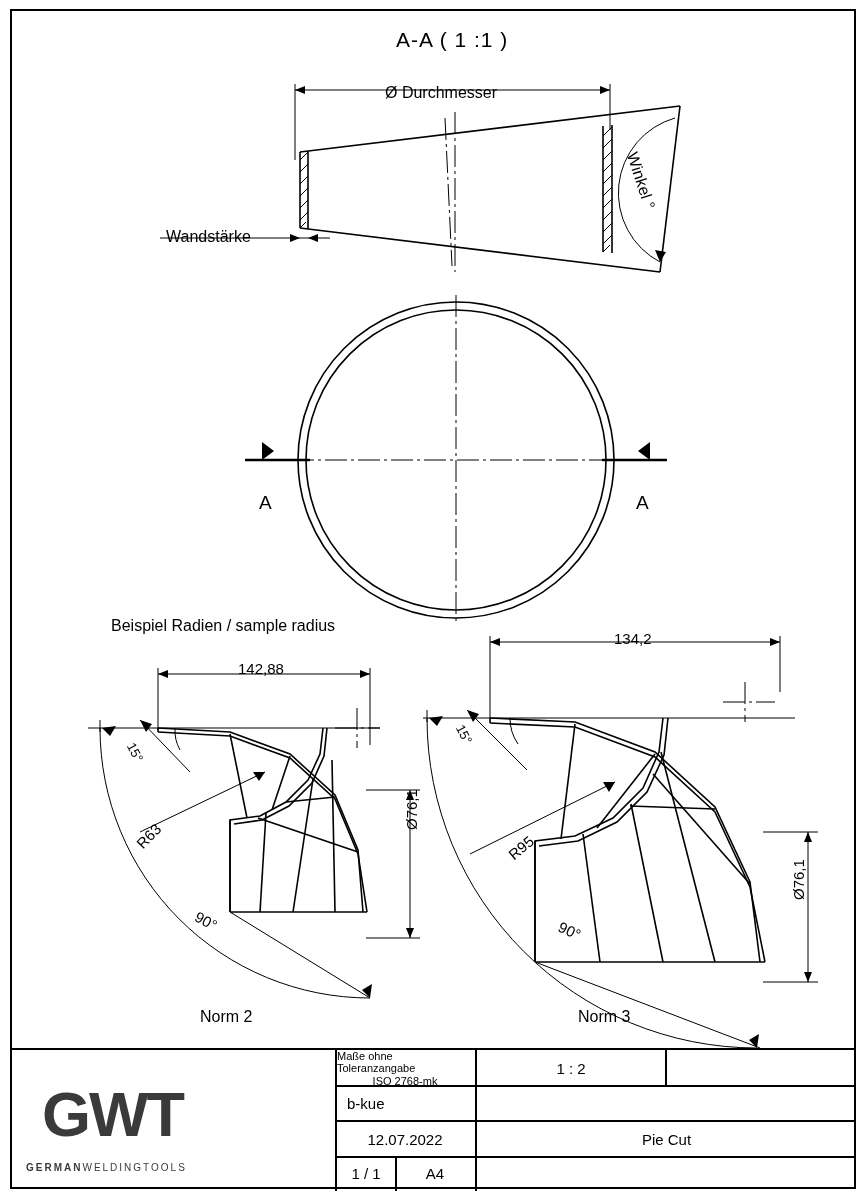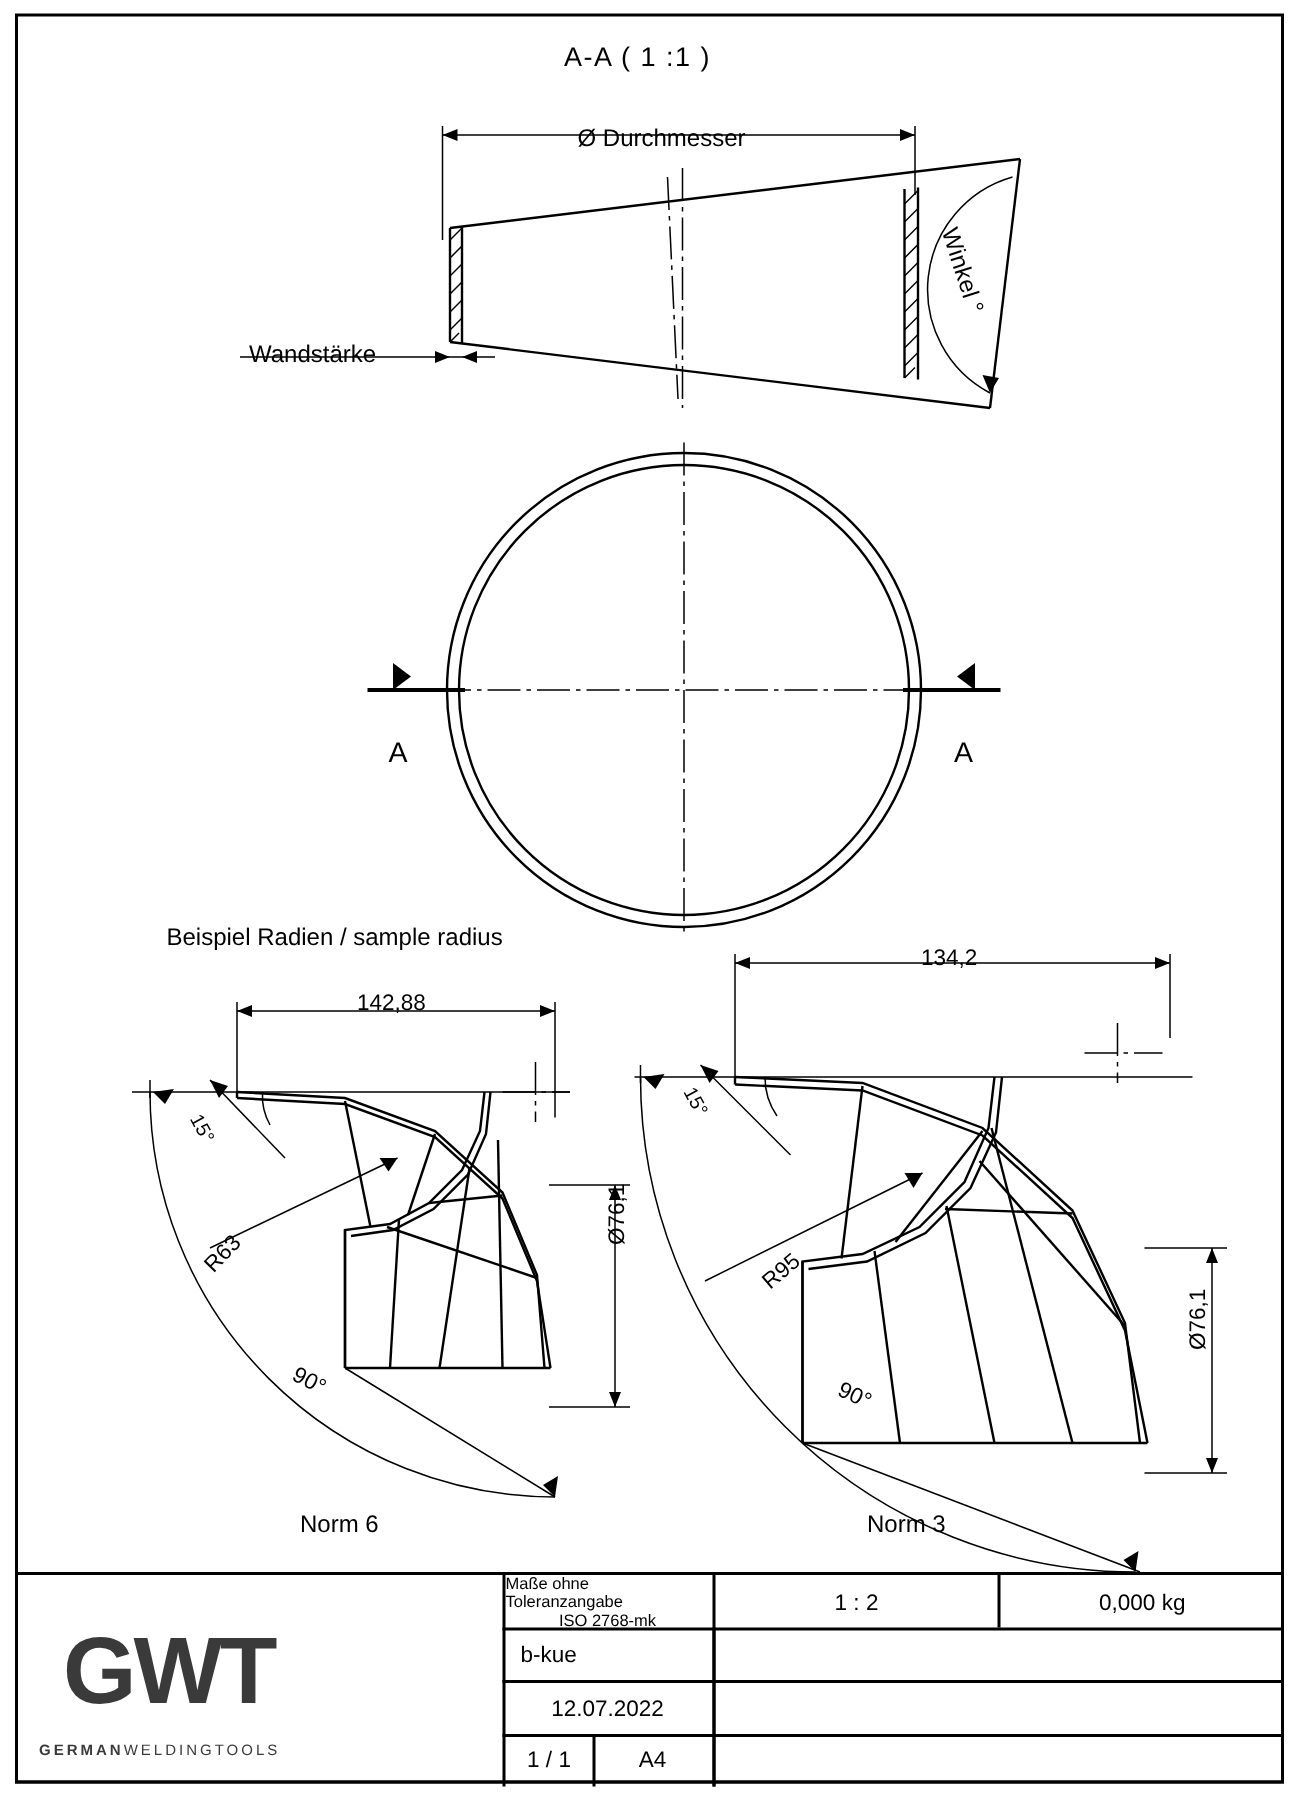--- a/index.html
+++ b/index.html
@@ -8,21 +8,21 @@
   .frame{position:absolute;left:10px;top:9px;width:846px;height:1180px;border:2px solid #000;box-sizing:border-box;}
   .abs{position:absolute;}
   .txt{position:absolute;white-space:nowrap;}
   svg{position:absolute;left:0;top:0;overflow:visible;}
   .ln{stroke:#000;fill:none;}
   .thin{stroke-width:1;}
   .med{stroke-width:1.6;}
   .thick{stroke-width:2.6;}
   .dash{stroke-dasharray:22 4 3 4;stroke-width:1;}
   .hatch{stroke:#000;stroke-width:1;}
-  .title-main{font-size:18px;letter-spacing:1px;}
+  .title-main{font-size:21px;letter-spacing:1px;margin-left:20px;}
   .lbl{font-size:16px;}
   .lbl-sm{font-size:15px;}
   .lbl-xs{font-size:13px;}
   .tb{position:absolute;border:2px solid #000;box-sizing:border-box;}
   .tb-cell{position:absolute;box-sizing:border-box;display:flex;align-items:center;justify-content:center;font-size:15px;}
   .logo-g{font-family:"Liberation Sans",sans-serif;font-weight:bold;}
 </style>
 </head>
 <body>
 
@@ -149,21 +149,21 @@
     <polygon points="330,288 326,278 334,278" fill="#000"></polygon>
     <line class="ln thin" x1="286" y1="140" x2="340" y2="140"></line>
     <line class="ln thin" x1="286" y1="288" x2="340" y2="288"></line>
     <line class="ln thin" x1="150" y1="262" x2="290" y2="348"></line>
   </svg>
   <div class="txt lbl-sm" style="left:238px;top:660px;">142,88</div>
   <div class="txt lbl-xs" style="left:137px;top:740px;transform:rotate(62deg);transform-origin:0 0;">15°</div>
   <div class="txt lbl-sm" style="left:133px;top:840px;transform:rotate(-46deg);transform-origin:0 0;">R63</div>
   <div class="txt lbl-sm" style="left:200px;top:908px;transform:rotate(28deg);transform-origin:0 0;">90°</div>
   <div class="txt lbl-sm" style="left:403px;top:830px;transform:rotate(-90deg);transform-origin:0 0;">Ø76,1</div>
-  <div class="txt lbl" style="left:200px;top:1008px;">Norm 6</div>
+  <div class="txt lbl" style="left:200px;top:1008px;">Norm 2</div>
 
   <svg width="430" height="400" style="left:415px;top:622px;">
 
     <line class="ln thin" x1="75" y1="20" x2="365" y2="20"></line>
     <polygon points="75,20 85,16 85,24" fill="#000"></polygon>
     <polygon points="365,20 355,16 355,24" fill="#000"></polygon>
     <line class="ln thin" x1="75" y1="14" x2="75" y2="96"></line>
     <line class="ln thin" x1="365" y1="14" x2="365" y2="70"></line>
 
     <line class="ln thin" x1="8" y1="96" x2="380" y2="96"></line>
@@ -230,25 +230,25 @@
       <span style="font-weight:bold;color:#3a3a3a;">GERMAN</span><span style="color:#3a3a3a;">WELDINGTOOLS</span>
     </div>
 
     <div class="tb-cell" style="left:325px;top:2px;width:136px;height:33px;flex-direction:column;line-height:1.15;">
       <span style="font-size:11px;">Maße ohne Toleranzangabe</span>
       <span style="font-size:11px;">ISO 2768-mk</span>
     </div>
 
     <div class="tb-cell" style="left:465px;top:2px;width:188px;height:33px;">1 : 2</div>
 
-    <div class="tb-cell" style="left:655px;top:2px;width:189px;height:33px;">0,000 kg</div>
 
     <div class="tb-cell" style="left:325px;top:37px;width:136px;height:33px;justify-content:flex-start;padding-left:10px;">b-kue</div>
     <div class="tb-cell" style="left:465px;top:37px;width:379px;height:33px;"></div>
 
     <div class="tb-cell" style="left:325px;top:72px;width:136px;height:34px;">12.07.2022</div>
 
+    <div class="tb-cell" style="left:465px;top:72px;width:379px;height:34px;">Pie Cut</div>
 
     <div class="tb-cell" style="left:325px;top:108px;width:58px;height:31px;">1 / 1</div>
     <div class="tb-cell" style="left:385px;top:108px;width:76px;height:31px;">A4</div>
     <div class="tb-cell" style="left:465px;top:108px;width:379px;height:31px;"></div>
   </div>
 </div>
 
 </body></html>

